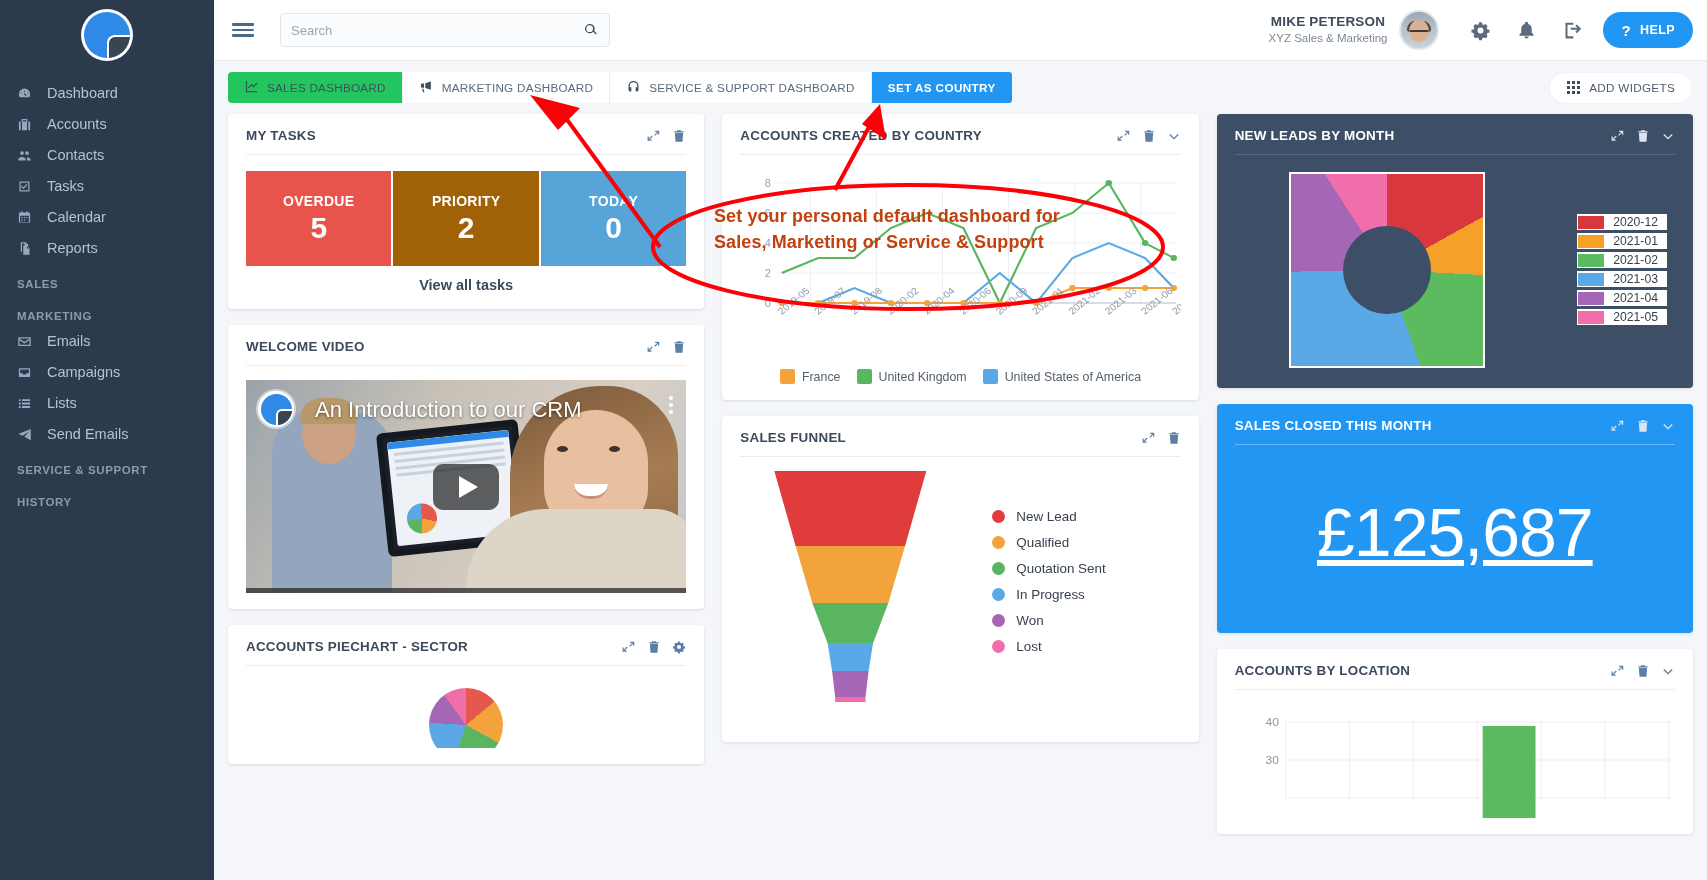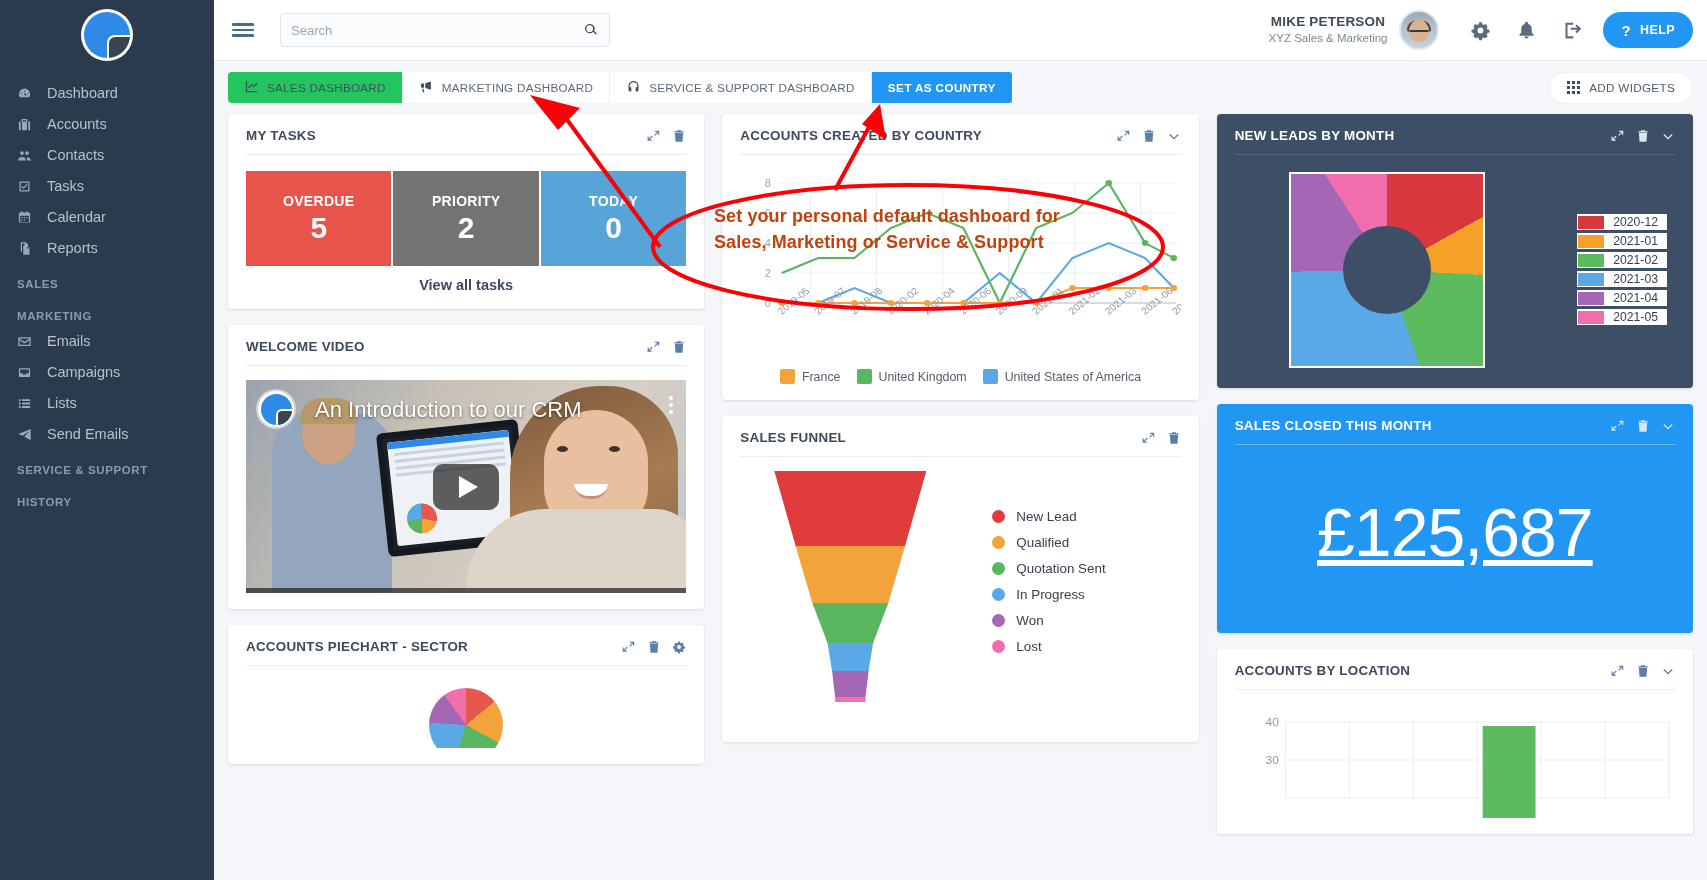--- a/index.html
+++ b/index.html
@@ -588,21 +588,21 @@
                   </svg>
                 </span>
             </div>
           </div>
           <div class="card-rule"></div>
           <div class="tasks-row">
             <div class="task-tile" style="background:#e8544b">
               <span class="t-label">OVERDUE</span>
               <span class="t-num">5</span>
             </div>
-            <div class="task-tile" style="background:#737373">
+            <div class="task-tile" style="background:#a16207">
               <span class="t-label">PRIORITY</span>
               <span class="t-num">2</span>
             </div>
             <div class="task-tile" style="background:#57a5d8">
               <span class="t-label">TODAY</span>
               <span class="t-num">0</span>
             </div>
           </div>
           <a class="view-all">View all tasks</a>
         </section>

